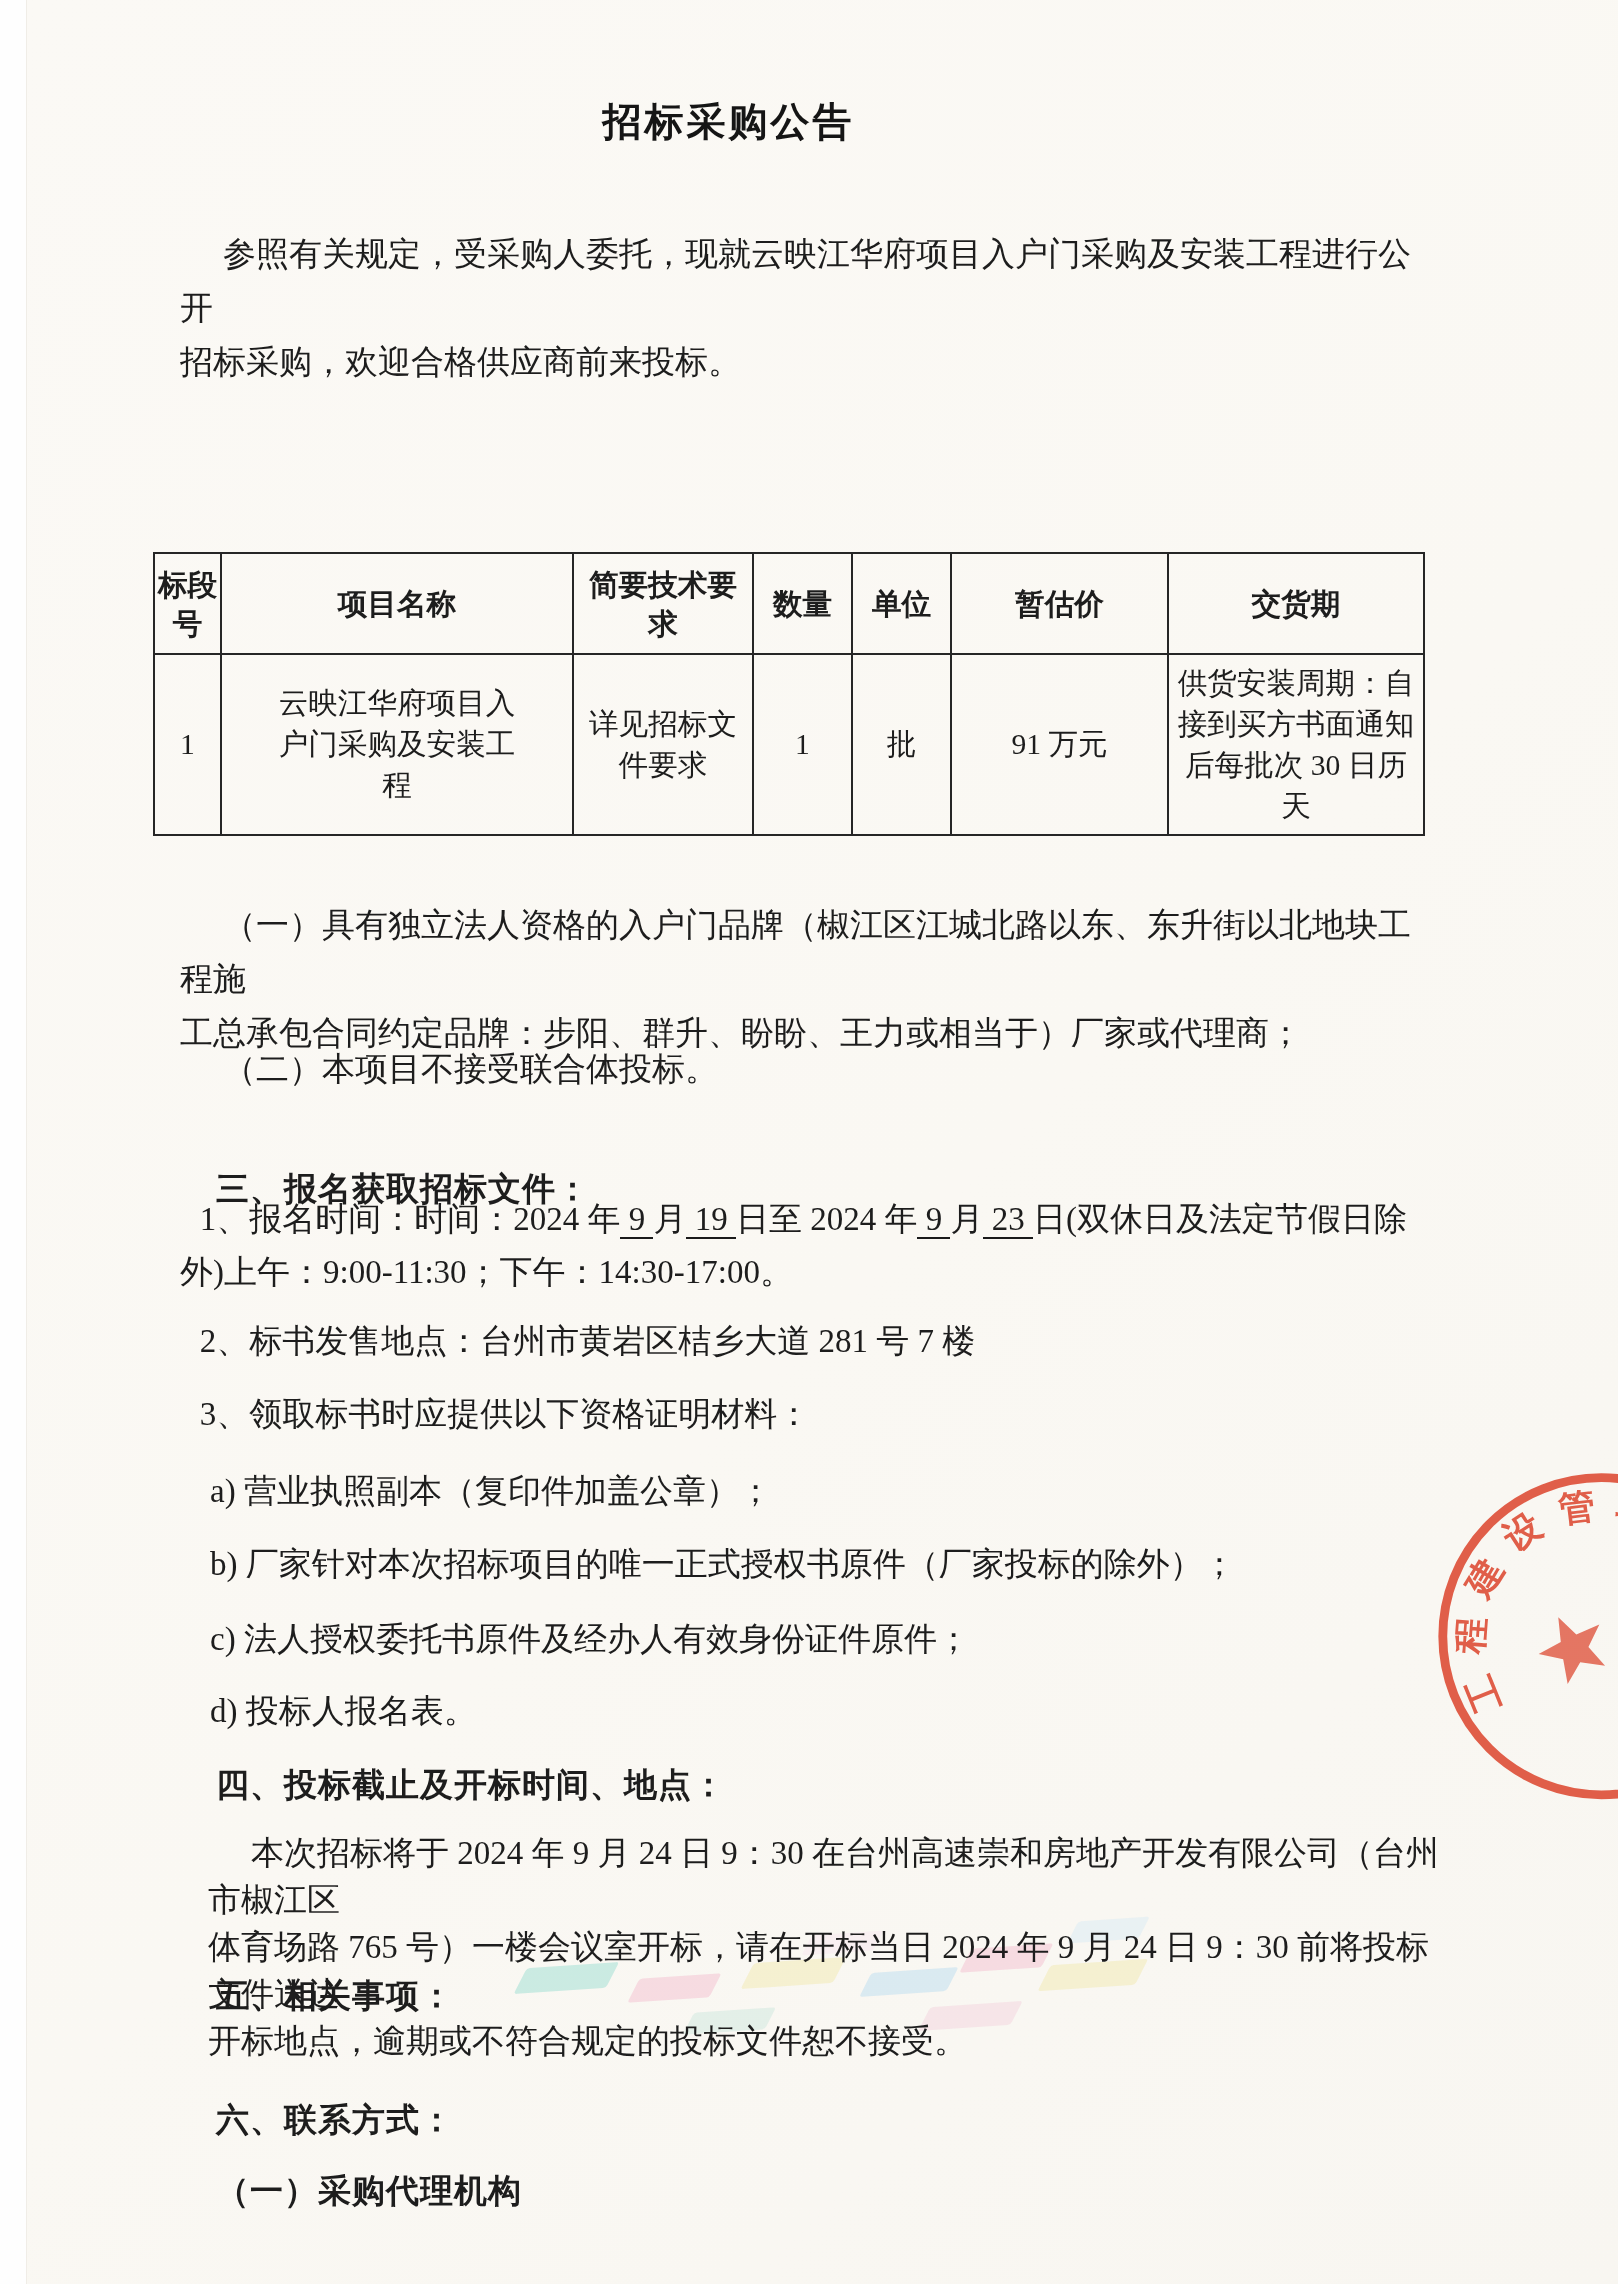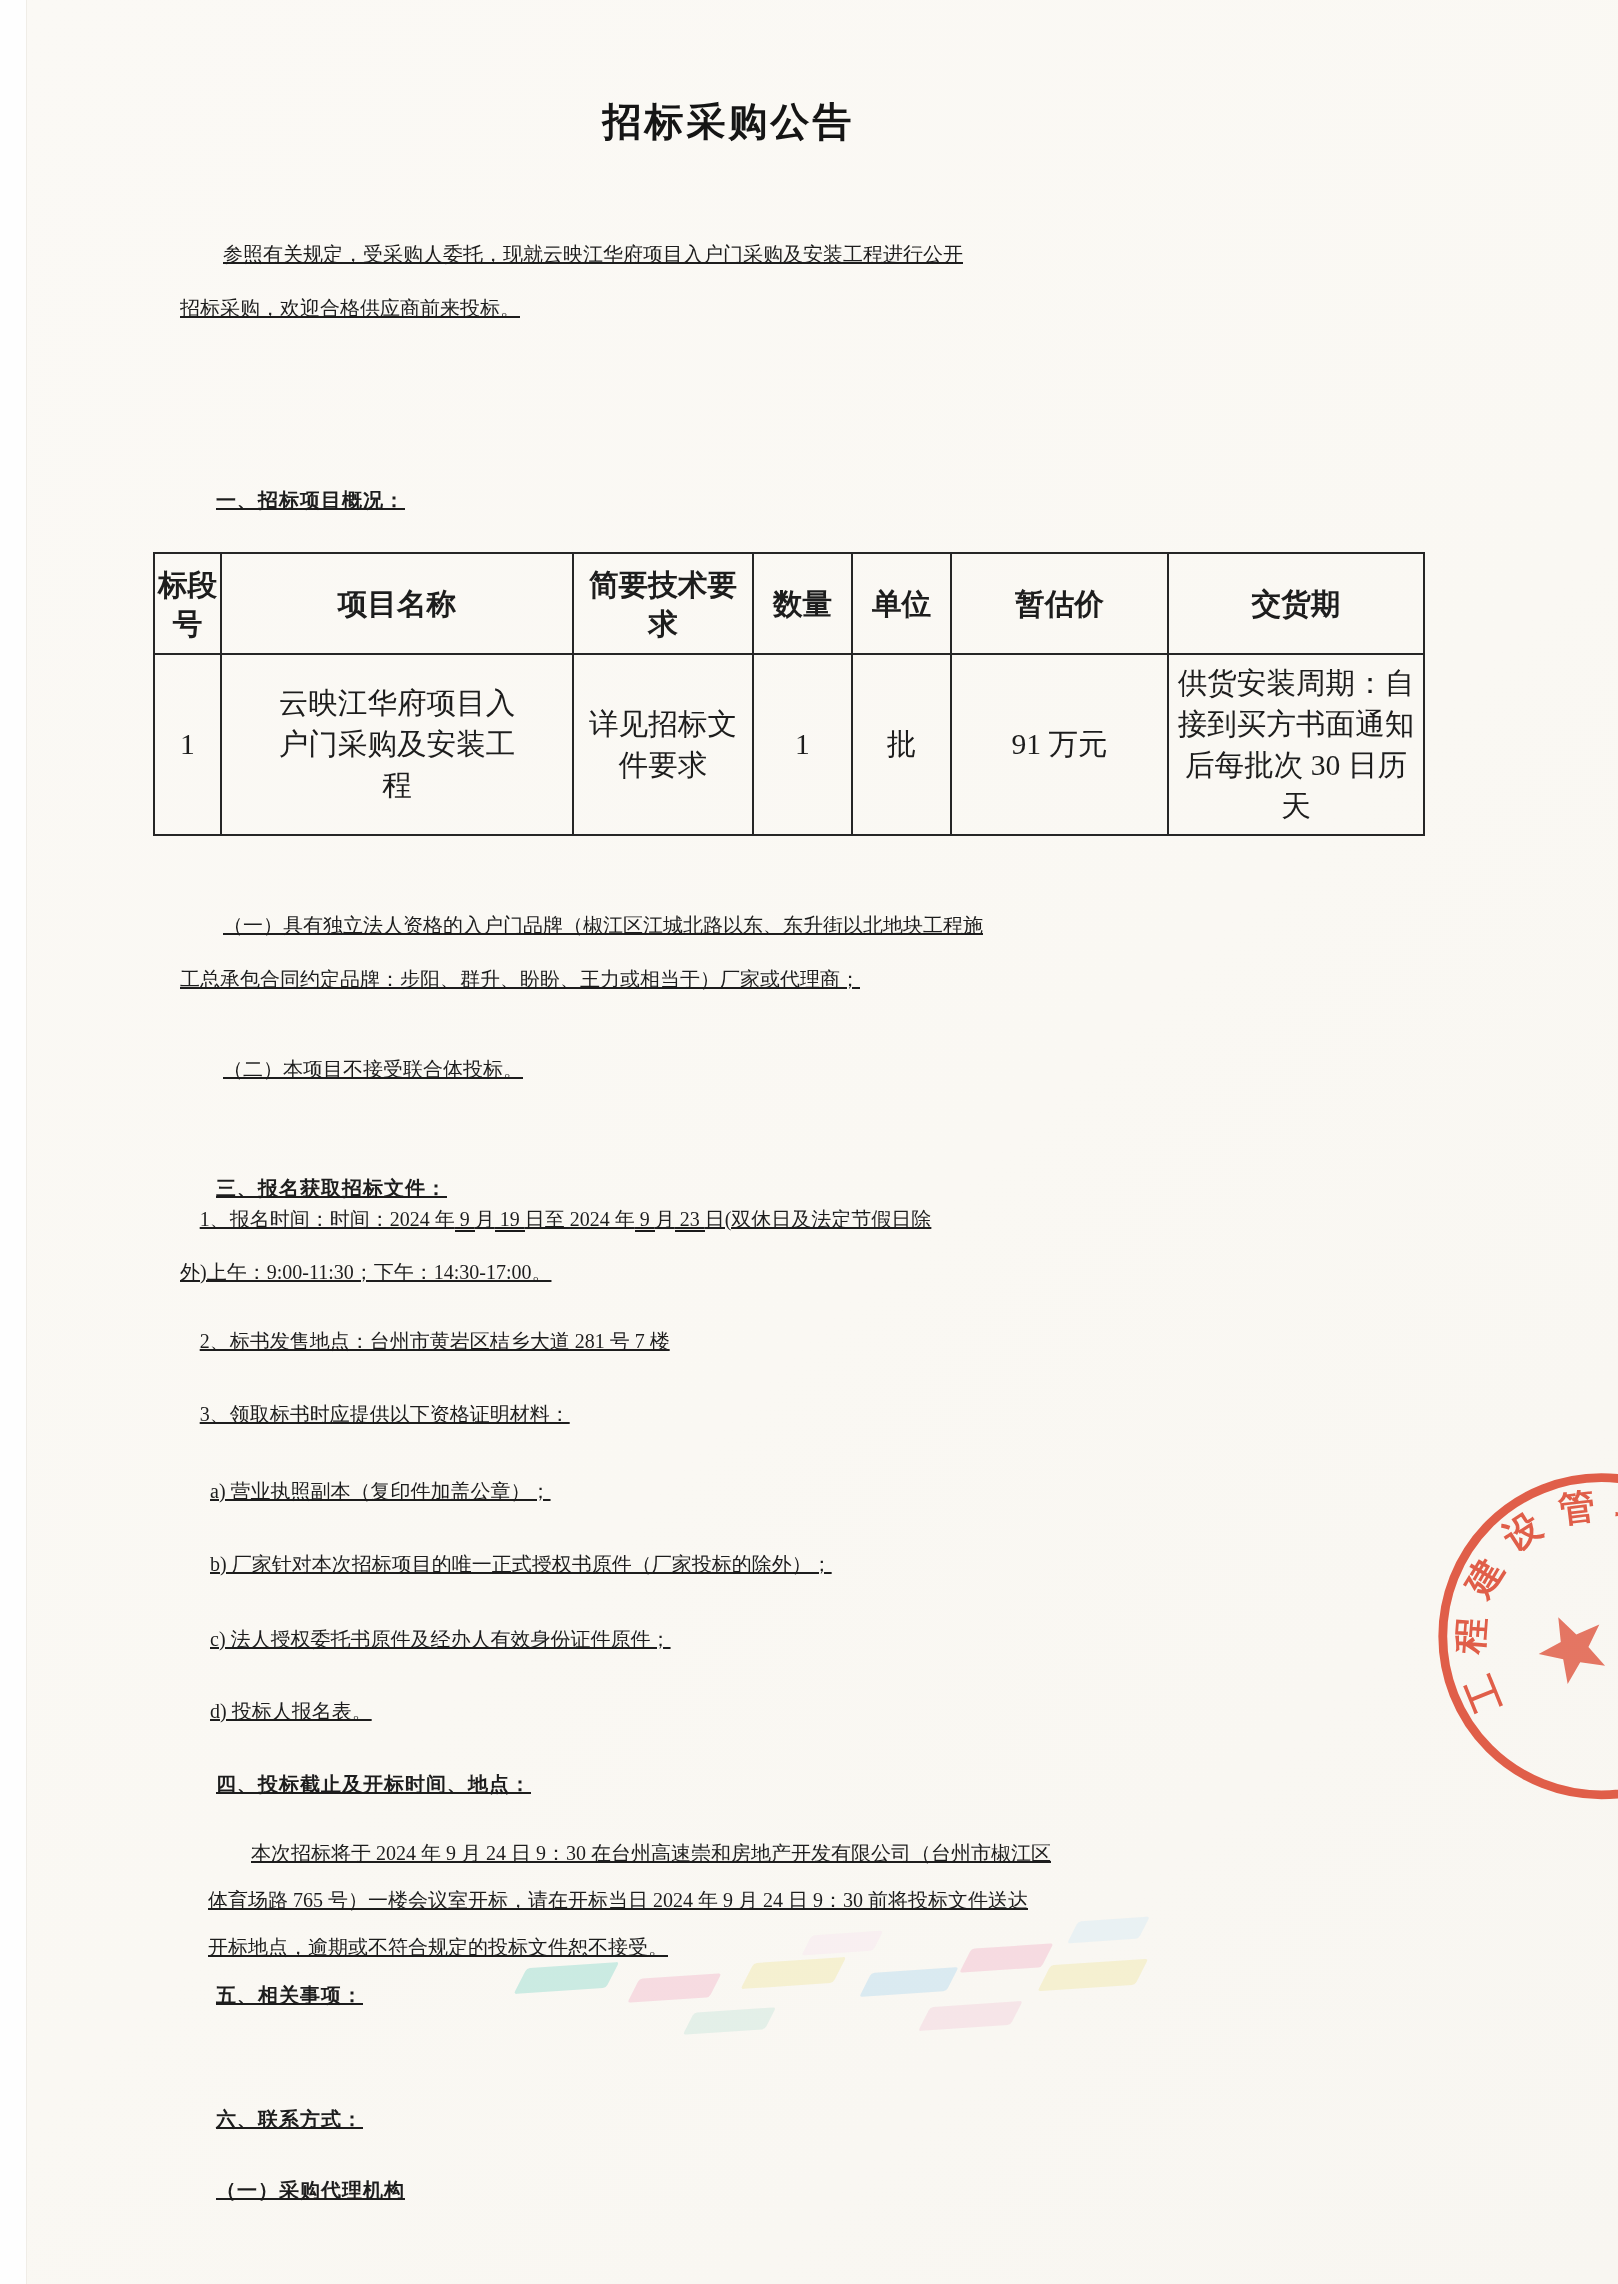--- a/index.html
+++ b/index.html
@@ -5,21 +5,21 @@
   html,body{margin:0;padding:0;background:#e8e6e2;}
   .page{
     position:relative;
     width:1618px;height:2284px;
     background:linear-gradient(135deg,#fbf9f5 0%,#faf8f3 55%,#f8f6f1 100%);
     overflow:hidden;
     font-family:"Liberation Serif","DejaVu Serif",serif;
     color:#1d1d1d;
   }
   .edge-strip{position:absolute;left:0;top:0;width:25.6px;height:100%;background:#fefefe;border-right:1px solid #f0ede7;}
-  .blk{position:absolute;left:180px;width:1243px;font-size:20px;line-height:54px;white-space:pre-line;text-decoration:underline;}
+  .blk{position:absolute;left:180px;width:1243px;font-size:33px;line-height:54px;white-space:pre-line;}
   .hd{font-family:"Liberation Sans","DejaVu Sans",sans-serif;font-weight:700;left:216px;line-height:43px;letter-spacing:1px;}
   .ind{text-indent:43px;}
   .itm{text-indent:19.7px;}
   .sub{left:210px;}
   .lh48{line-height:47px;}
   .doc-title{
     position:absolute;top:95px;left:108px;width:1241px;
     text-align:center;font-size:39px;letter-spacing:3px;
     font-family:"Liberation Sans","DejaVu Sans",sans-serif;font-weight:700;color:#151515;
   }
@@ -63,21 +63,20 @@
     <div class="wm" style="left:926px;top:2004px;width:89px;height:23.6px;background:#f3c9d8;"></div>
     <div class="wm" style="left:1074px;top:1919px;width:69px;height:21.7px;background:#cfe7f5;"></div>
     <div class="wm" style="left:808px;top:1933px;width:69px;height:19.7px;background:#f6e3ee;"></div>
   </div>
 
   <div class="doc-title">招标采购公告</div>
 
   <div class="blk ind" style="top:227px;">参照有关规定，受采购人委托，现就云映江华府项目入户门采购及安装工程进行公开
 招标采购，欢迎合格供应商前来投标。</div>
 
-  <div class="blk hd" style="top:479px;">一、招标项目概况：</div>
 
   <table class="tender">
     <colgroup>
       <col class="c1">
         <col class="c2">
         <col class="c3">
         <col class="c4">
         <col class="c5">
         <col class="c6">
         <col class="c7">

